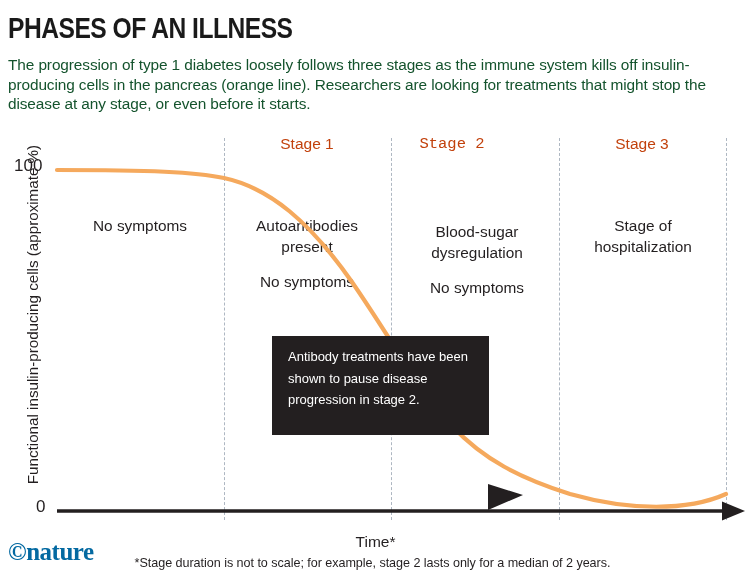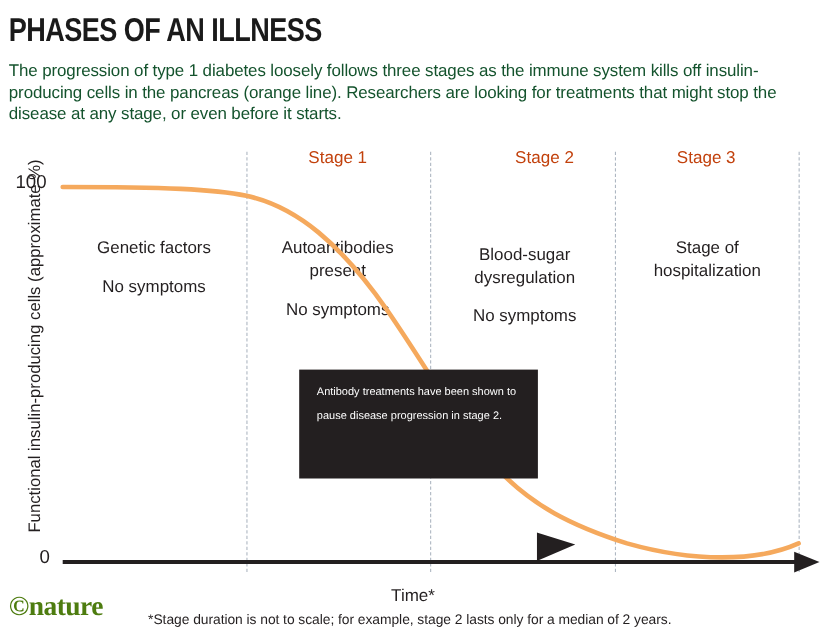--- a/index.html
+++ b/index.html
@@ -134,37 +134,37 @@
     letter-spacing: -0.05px;
   }
 
   .logo {
     position: absolute;
     left: 8px;
     top: 538px;
     font-family: "Liberation Serif", serif;
     font-size: 25px;
     font-weight: bold;
-    color: #4d7c0f;
+    color: #0369a1;
     letter-spacing: -0.5px;
   }
 
   
   .callout {
     position: absolute;
     left: 272px;
     top: 336px;
     width: 217px;
     height: 99px;
     background: #231f20;
     box-sizing: border-box;
     padding: 10px 14px 0 16px;
   }
   .callout-text {
-    font-size: 10px;
+    font-size: 13px;
     line-height: 21.5px;
     color: #ffffff;
   }
   .callout-arrow {
     position: absolute;
     left: 488px;
     top: 350px;
     width: 35px;
     height: 34px;
   }
@@ -184,25 +184,24 @@
     <div class="y-top-label">100</div>
     <div class="y-zero-label">0</div>
     <div class="y-axis-title">Functional insulin-producing cells (approximate %)</div>
 
     <div class="divider" style="left:224px;"></div>
     <div class="divider" style="left:391px;"></div>
     <div class="divider" style="left:559px;"></div>
     <div class="divider" style="left:726px;"></div>
 
     <div class="stage-label" style="left:307px;">Stage 1</div>
-    <div class="stage-label" style="left:495px;">Stage 2</div>
+    <div class="stage-label" style="left:452px;font-family:Liberation Mono, monospace;">Stage 2</div>
     <div class="stage-label" style="left:642px;text-align:right;">Stage 3</div>
 
     <div class="phase-block" style="left:140px; top:85px; width:170px;">
-      <div class="grp">Genetic factors</div>
       <div class="grp">No symptoms</div>
     </div>
 
     <div class="phase-block" style="left:307px; top:85px; width:150px;">
       <div class="grp">Autoantibodies present</div>
       <div class="grp">No symptoms</div>
     </div>
 
     <div class="phase-block" style="left:477px; top:91px; width:140px;">
       <div class="grp">Blood-sugar dysregulation</div>

